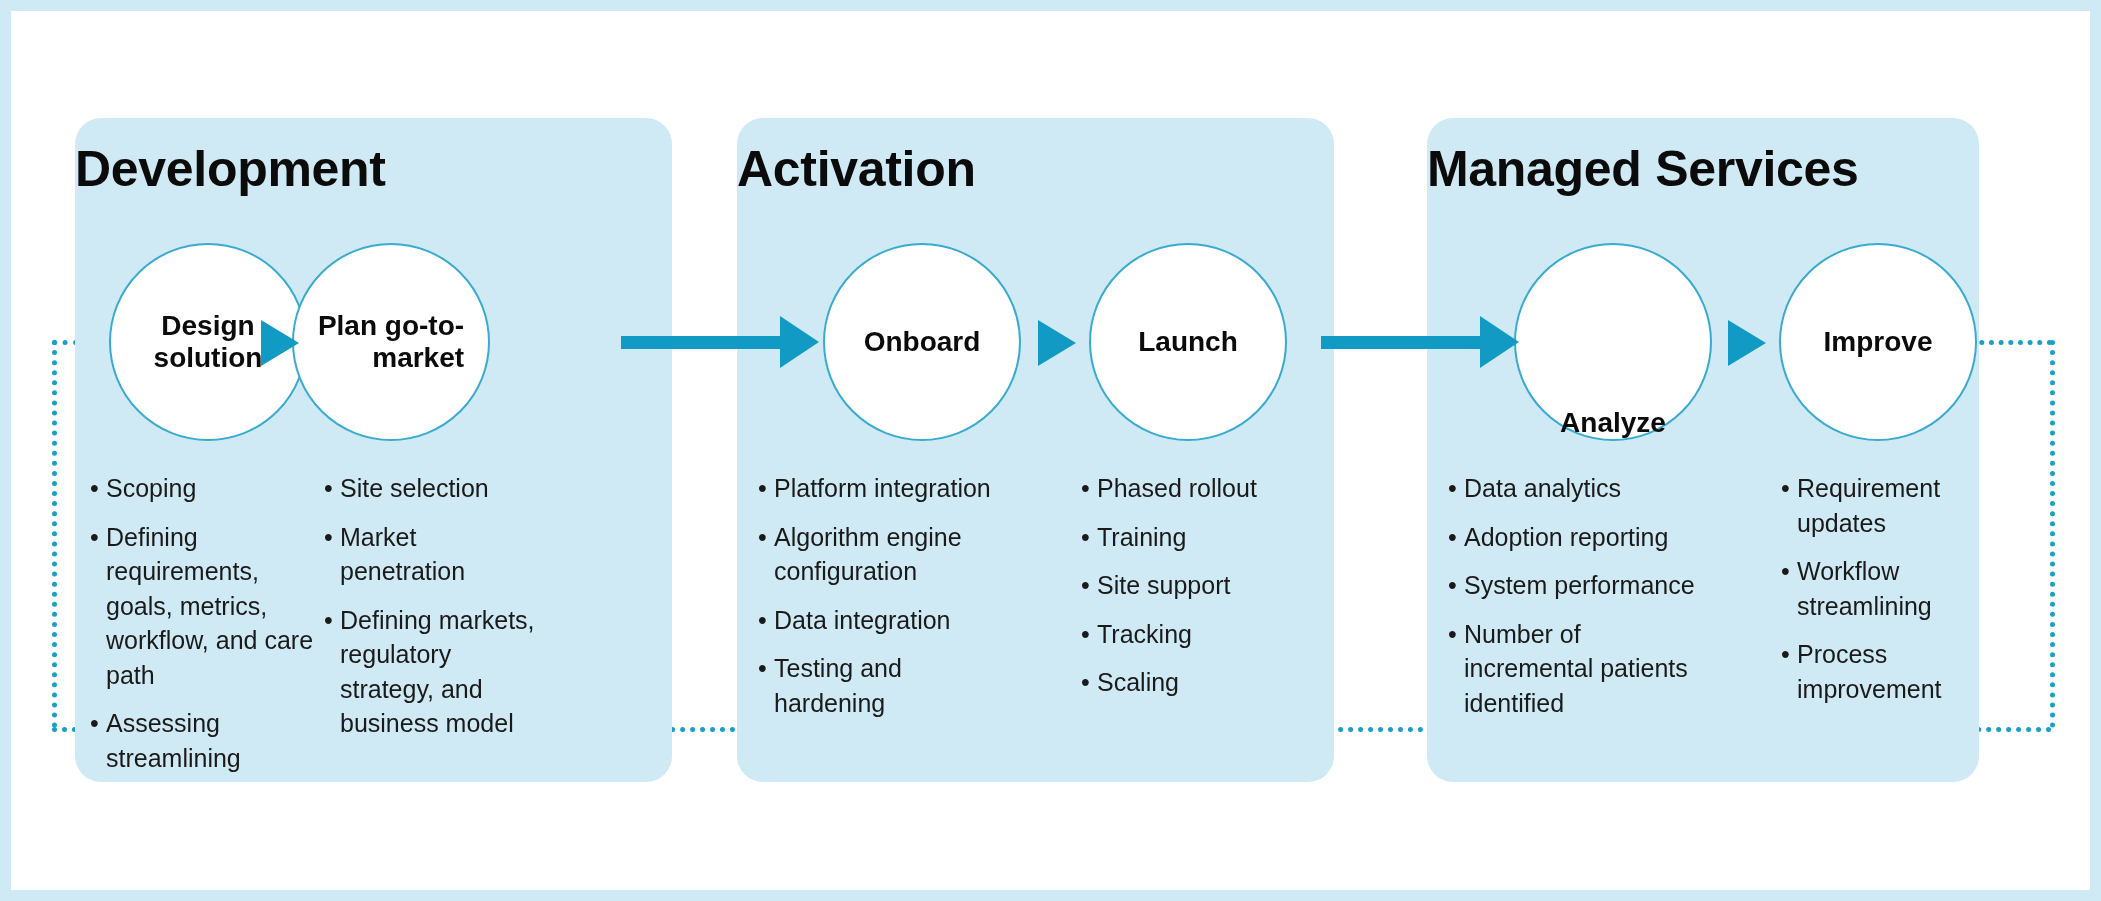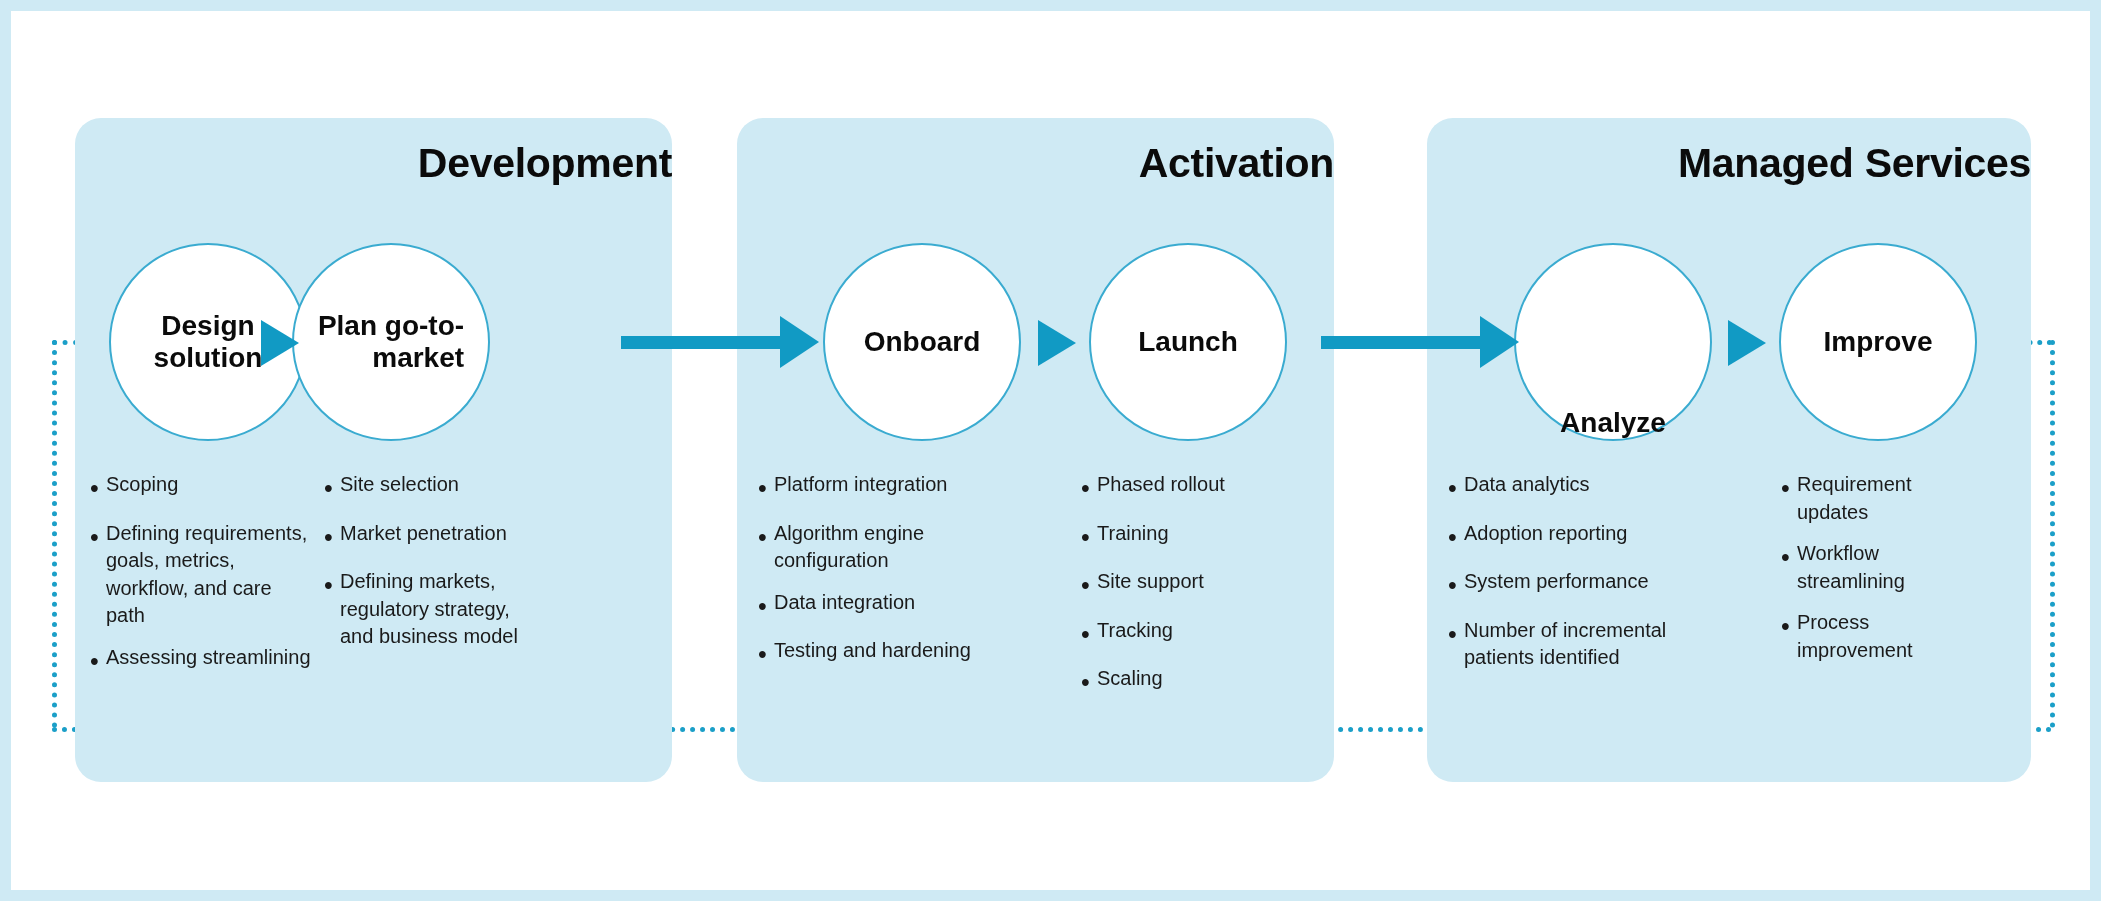--- a/index.html
+++ b/index.html
@@ -50,26 +50,25 @@
     position: absolute;
     background: #cfeaf4;
     border-radius: 26px;
     z-index: 2;
   }
   .panel-title {
     position: absolute;
     left: 0;
     right: 0;
     top: 22px;
-    text-align: right;
-    font-size: 41px;
+    text-align: left;
+    font-size: 50px;
     font-weight: bold;
     color: #0b0b0b;
     letter-spacing: -0.3px;
-    margin-left: 35px;
   }
 
   
   .circle {
     position: absolute;
     width: 198px;
     height: 198px;
     border-radius: 50%;
     background: #ffffff;
     border: 2px solid #3aabd0;
@@ -129,21 +128,21 @@
   }
   .bullet-dot {
     flex: 0 0 auto;
     width: 16px;
     font-size: 25px;
     line-height: 1.38;
     color: #1a1a1a;
   }
   .bullet-text {
     flex: 1 1 auto;
-    font-size: 20px;
+    font-size: 25px;
     line-height: 1.38;
     color: #1a1a1a;
   }
 </style>
 </head>
 <body>
 
 <div id="canvas">
   <div id="inner">
 
@@ -260,21 +259,21 @@
         <div class="bullet-text">Tracking</div>
       </div>
       <div class="bullet-row">
         <div class="bullet-dot">•</div>
         <div class="bullet-text">Scaling</div>
       </div>
     </div>
 
     <div class="conn" style="left:1310px; top:325px; width:160px;"></div>
 
-    <div class="panel" style="left:1416px; top:107px; width:604px; height:664px;">
+    <div class="panel" style="left:1416px; top:107px; width:552px; height:664px;">
       <div class="panel-title">Managed Services</div>
     </div>
 
     <div class="circle" style="left:1503px; top:232px;align-items:flex-end;">
       <div>
         <span>Analyze</span>
       </div>
     </div>
 
     <div class="tri" style="left:1717px; top:309px;"></div>

